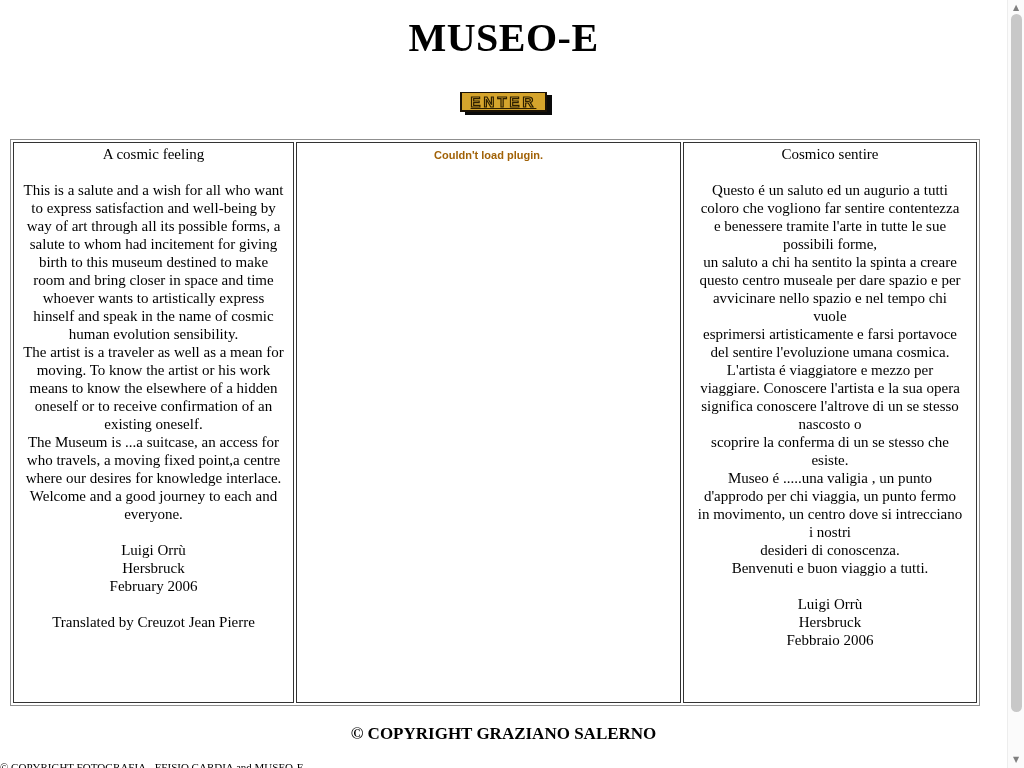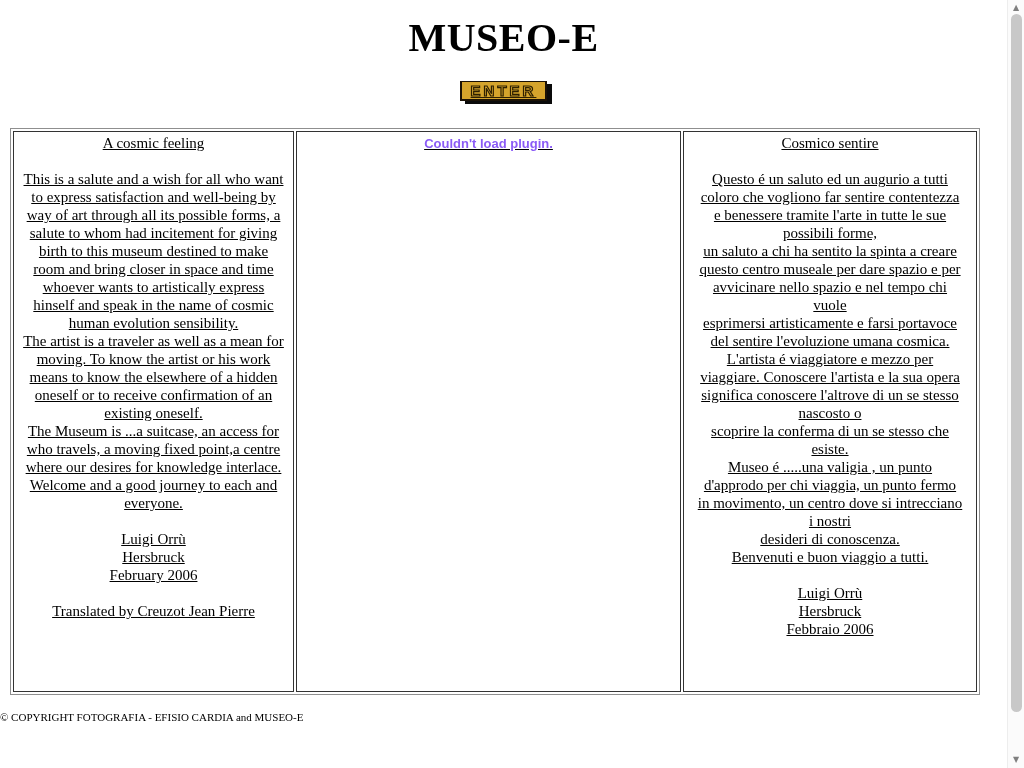--- a/index.html
+++ b/index.html
@@ -15,21 +15,21 @@
     margin: 21px 0 0 0;
     text-align: center;
     font-family: "Liberation Serif", serif;
     font-weight: bold;
     font-size: 40px;
     line-height: 34px;
     color: #000000;
     letter-spacing: 0.5px;
   }
 
-  .enter-wrap { text-align: center; margin-top: 26px; height: 26px; }
+  .enter-wrap { text-align: center; margin-top: 37px; height: 26px; }
   .enter-btn {
     display: inline-block;
     background: #D5A42C;
     border: 2px solid #1b1205;
     border-top-width: 1px;
     box-shadow: 5px 3px 0 0 #0a0a0a;
     padding: 0 9px;
     height: 20px;
     line-height: 17px;
     cursor: pointer;
@@ -46,21 +46,20 @@
     text-underline-offset: 1px;
   }
 
   table.main-table {
     margin: 21px 0 0 10px;
     width: 956px;
     border-collapse: separate;
     border-spacing: 2px;
     border: 1px solid #8f8f8f;
     table-layout: fixed;
-    text-decoration: underline;
   }
   table.main-table td {
     border: 1px solid #333333;
     vertical-align: top;
     padding: 2px 1px;
     height: 561px;
     background: #ffffff;
   }
   td.col-english { width: 281px; }
   td.col-plugin  { width: 385px; vertical-align: middle; text-align: center; }
@@ -70,22 +69,22 @@
     font-family: "Liberation Serif", serif;
     font-size: 15px;
     line-height: 18px;
     text-align: center;
     color: #000000;
     white-space: pre-line;
   }
   .plugin-msg {
     font-family: "Liberation Sans", sans-serif;
     font-weight: bold;
-    font-size: 13px;
-    color: #8b5cf6;
+    font-size: 11px;
+    color: #a16207;
   }
 
   .footer-main {
     margin-top: 17px;
     text-align: center;
     font-family: "Liberation Serif", serif;
     font-weight: bold;
     font-size: 17px;
     line-height: 22px;
     color: #000000;
@@ -196,20 +195,21 @@
 Benvenuti e buon viaggio a tutti.
 
 Luigi Orrù
 Hersbruck
 Febbraio 2006</div>
       </td>
     </tr>
   </tbody>
     </table>
 
+  <div class="footer-main">© COPYRIGHT GRAZIANO SALERNO</div>
 
   <div class="footer-sub">© COPYRIGHT  FOTOGRAFIA -  EFISIO CARDIA and MUSEO-E</div>
 
 </div>
 
 <div class="scrollbar">
   <div class="sb-arrow up">▲</div>
   <div class="sb-thumb"></div>
   <div class="sb-arrow down">▼</div>
 </div>

